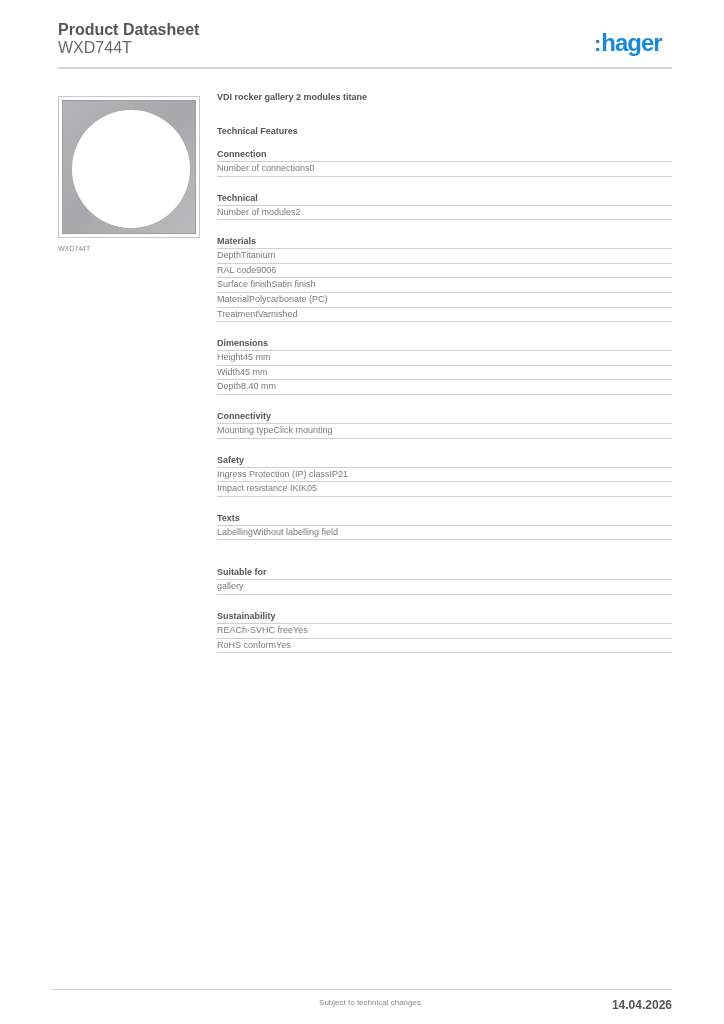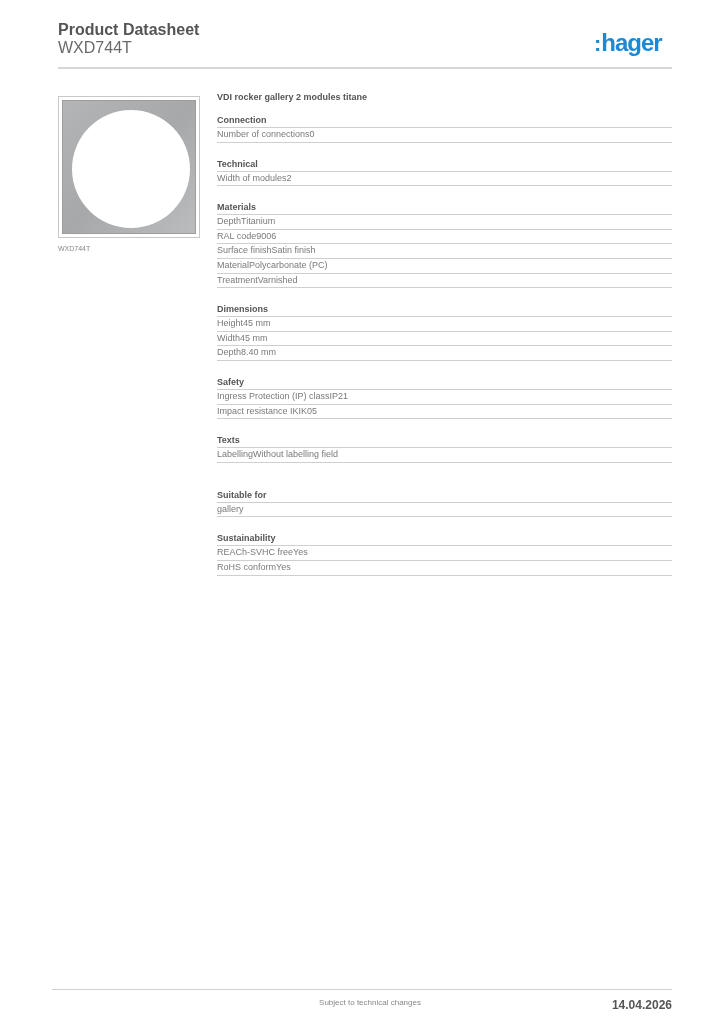--- a/index.html
+++ b/index.html
@@ -41,33 +41,34 @@
 
 <div class="image-frame">
   <div class="plate">
     <div class="rocker"></div>
   </div>
 </div>
 <div class="image-caption">WXD744T</div>
 
 <div class="content">
   <div class="product-title">VDI rocker gallery 2 modules titane</div>
+  <div class="tech-title">Technical Features</div>
 
   <div class="group first">
     <div class="group-title">Connection</div>
     <div class="row">
         <span>Number of connections</span>
         <span class="val">0</span>
       </div>
   </div>
 
   <div class="group">
     <div class="group-title">Technical</div>
     <div class="row">
-        <span>Width of modules</span>
+        <span>Number of modules</span>
         <span class="val">2</span>
       </div>
   </div>
 
   <div class="group">
     <div class="group-title">Materials</div>
     <div class="row">
         <span>Depth</span>
         <span class="val">Titanium</span>
       </div>
@@ -98,20 +99,27 @@
     <div class="row">
         <span>Width</span>
         <span class="val">45 mm</span>
       </div>
     <div class="row">
         <span>Depth</span>
         <span class="val">8.40 mm</span>
       </div>
   </div>
 
+  <div class="group">
+    <div class="group-title">Connectivity</div>
+    <div class="row">
+        <span>Mounting type</span>
+        <span class="val">Click mounting</span>
+      </div>
+  </div>
 
   <div class="group">
     <div class="group-title">Safety</div>
     <div class="row">
         <span>Ingress Protection (IP) class</span>
         <span class="val">IP21</span>
       </div>
     <div class="row">
         <span>Impact resistance IK</span>
         <span class="val">IK05</span>

